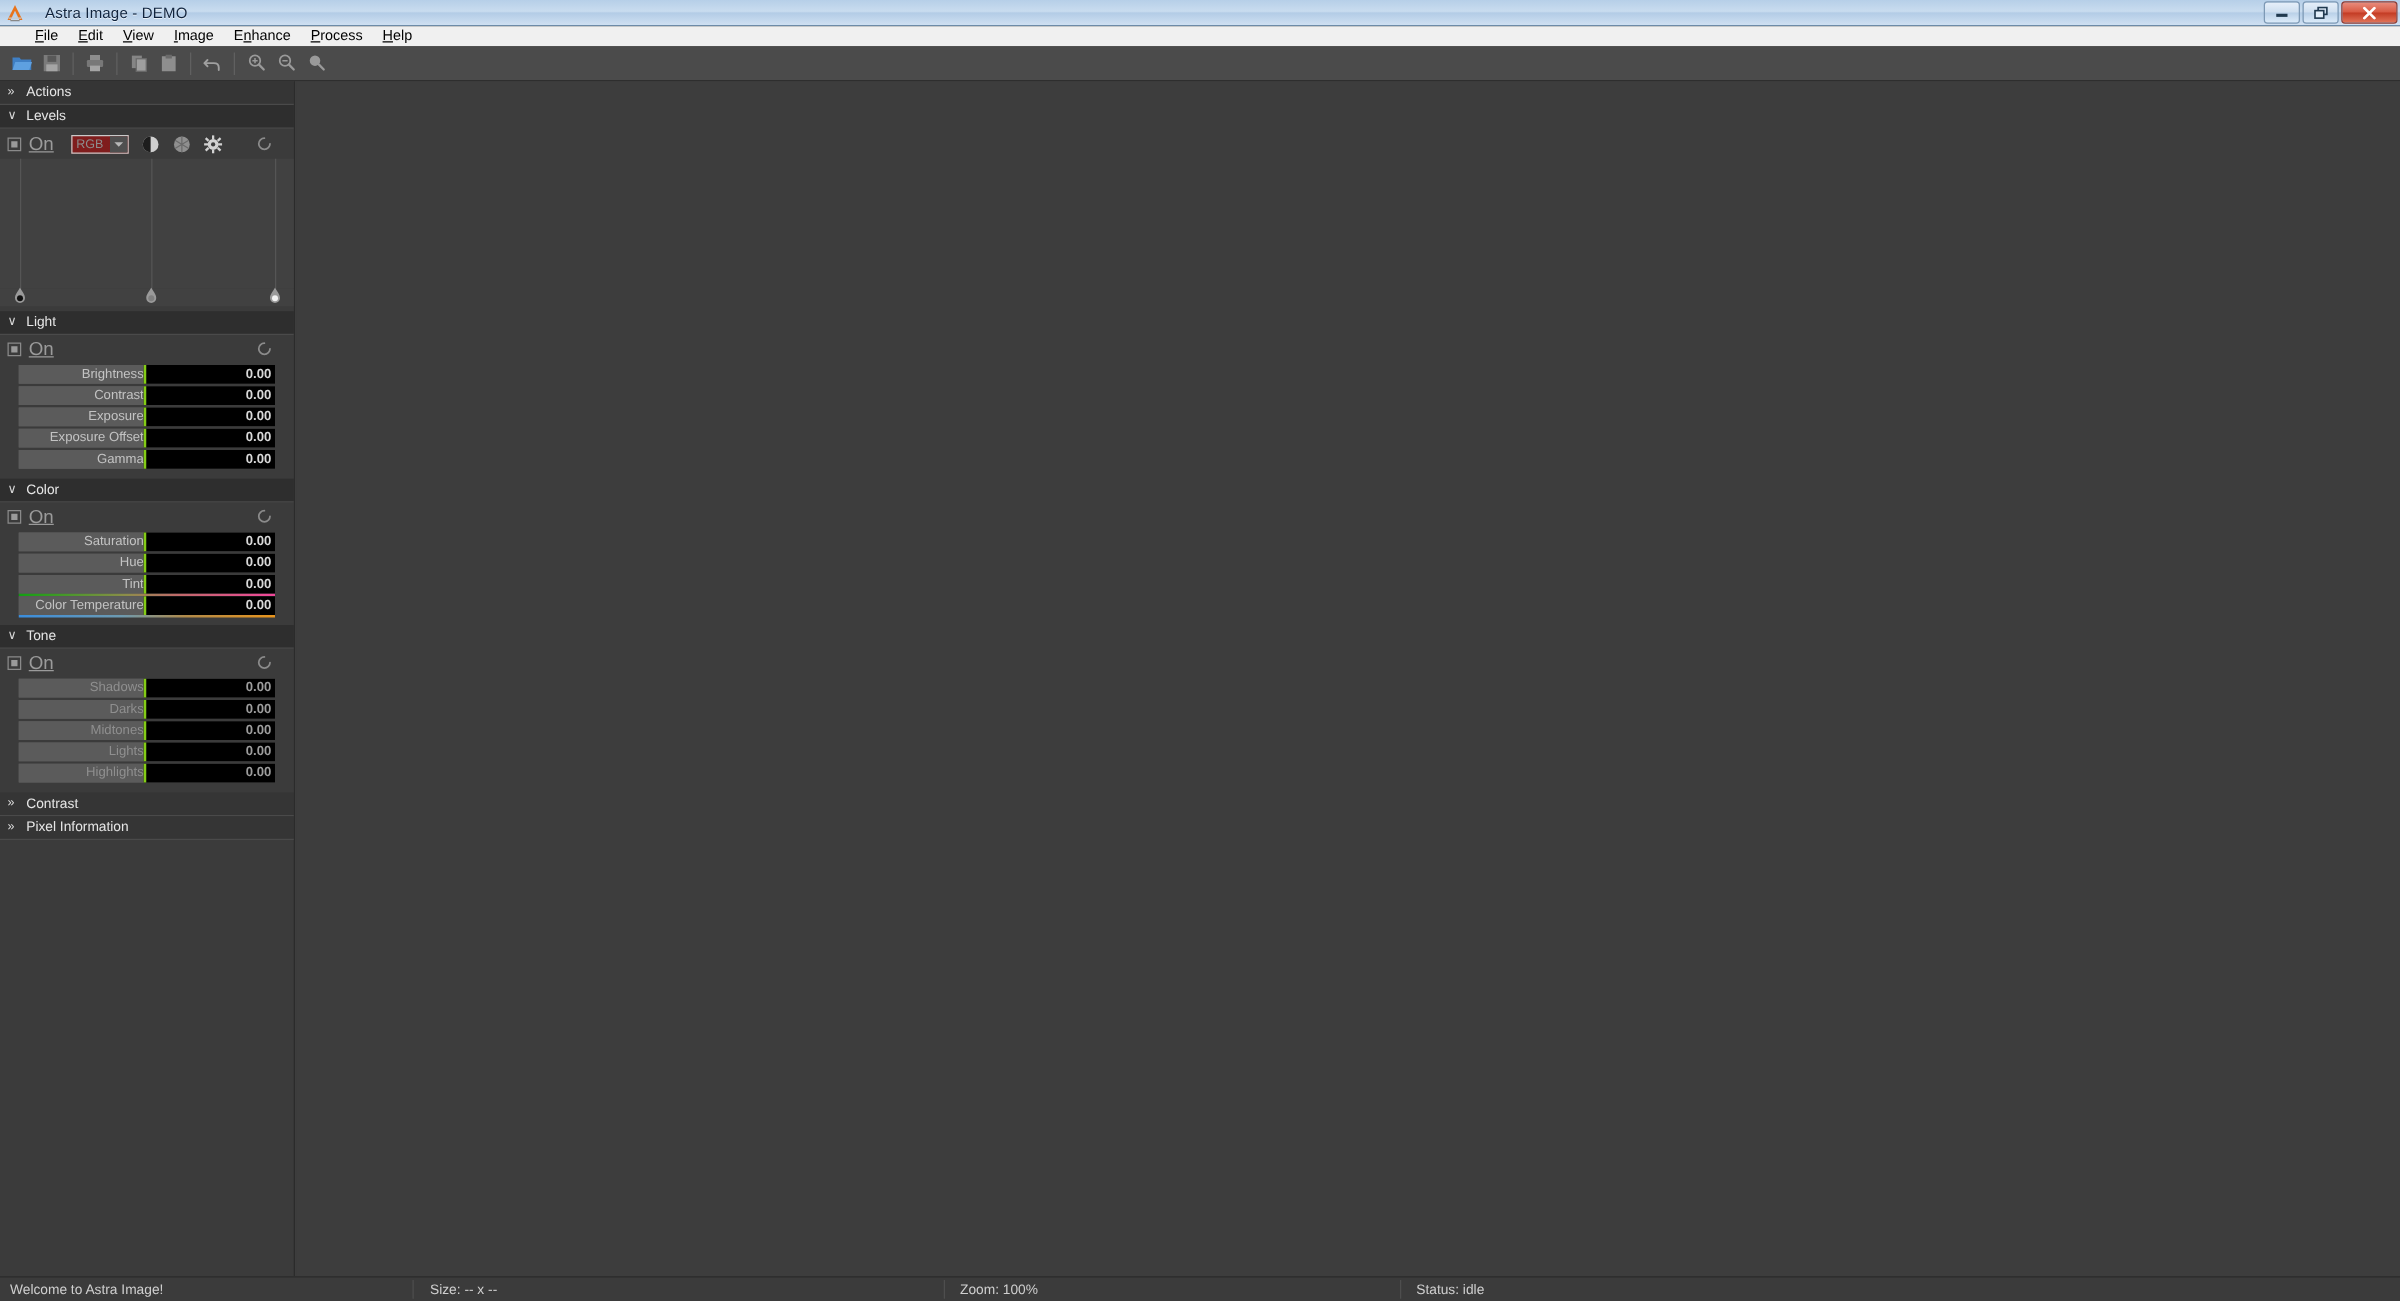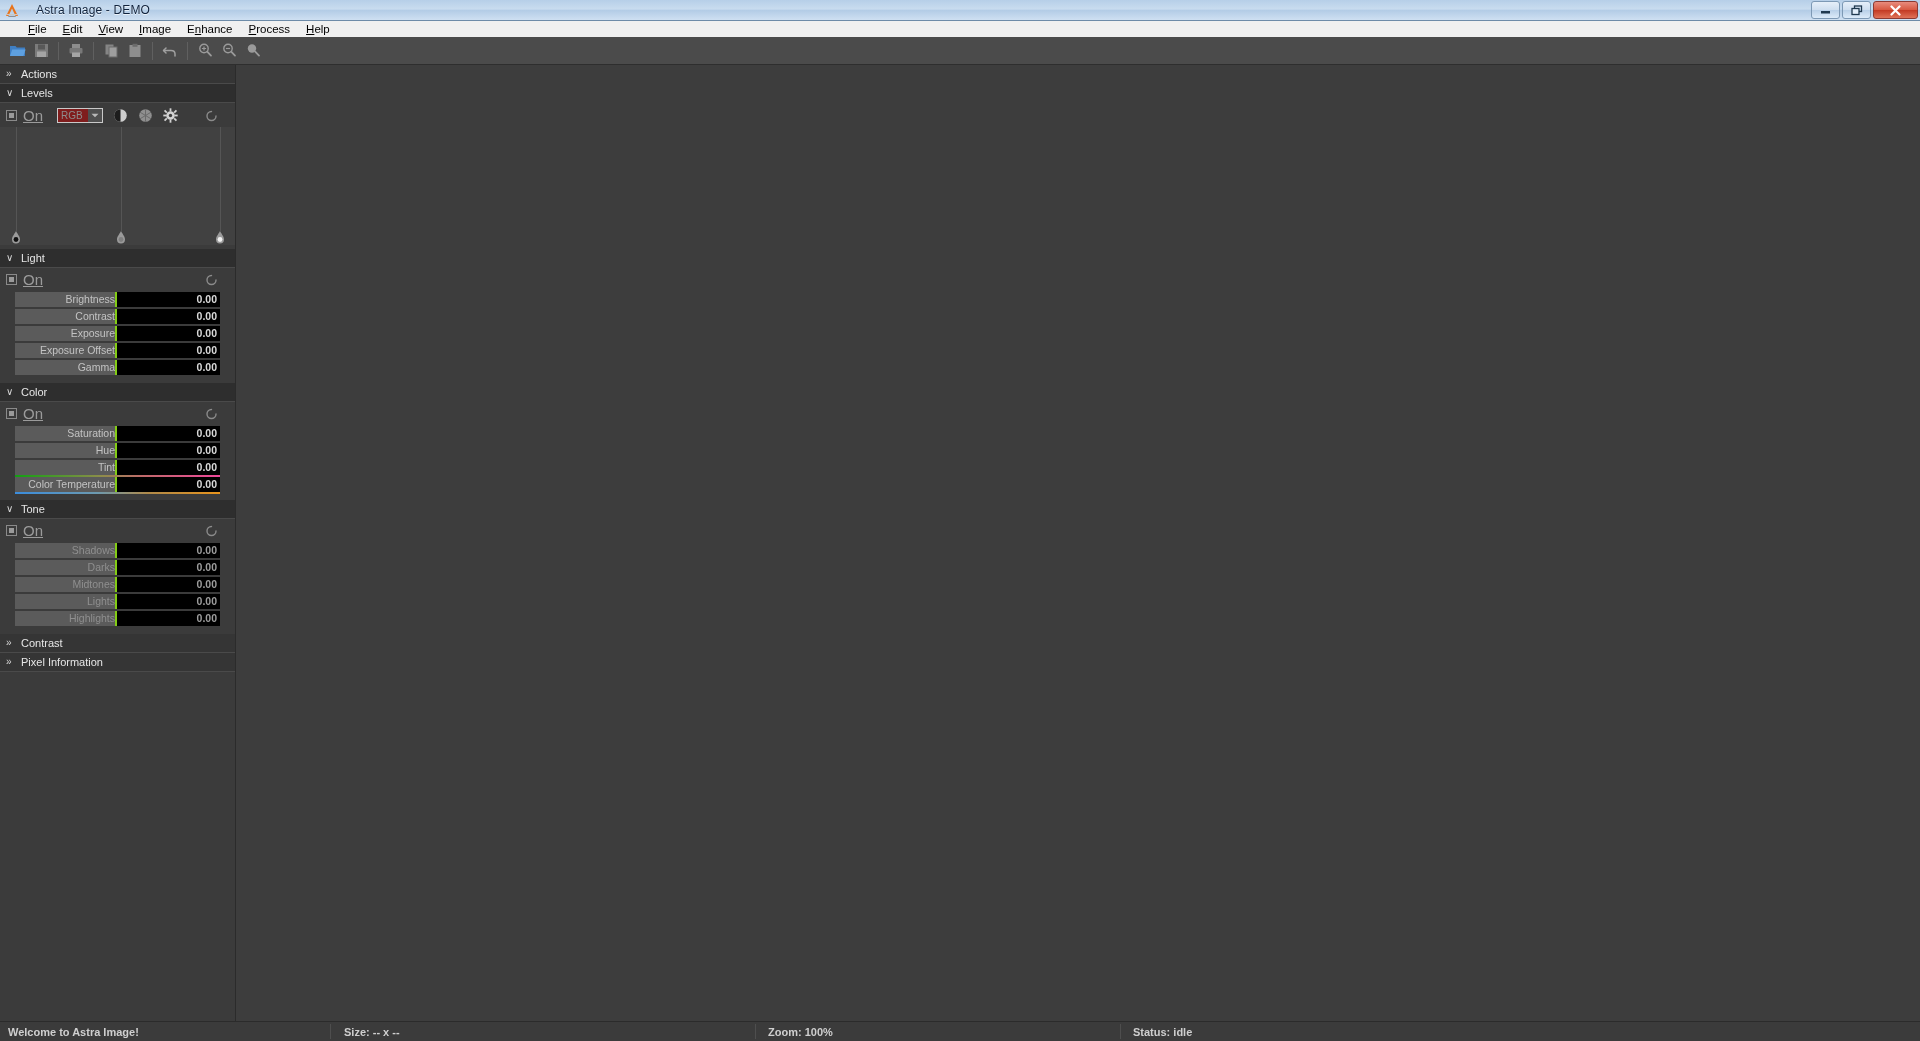--- a/index.html
+++ b/index.html
@@ -289,21 +289,20 @@
     background: #3b3b3b;
     border-top: 1px solid #2b2b2b;
     font-size: 11px;
     color: #cfcfcf;
   }
   .sb-cell {
     position: absolute;
     top: 0;
     line-height: 20px;
     white-space: nowrap;
-    font-weight: bold;
   }
   .sb-sep {
     position: absolute;
     top: 2px; bottom: 2px;
     width: 1px;
     background: #4e4e4e;
   }
 </style>
 </head>
 <body>

